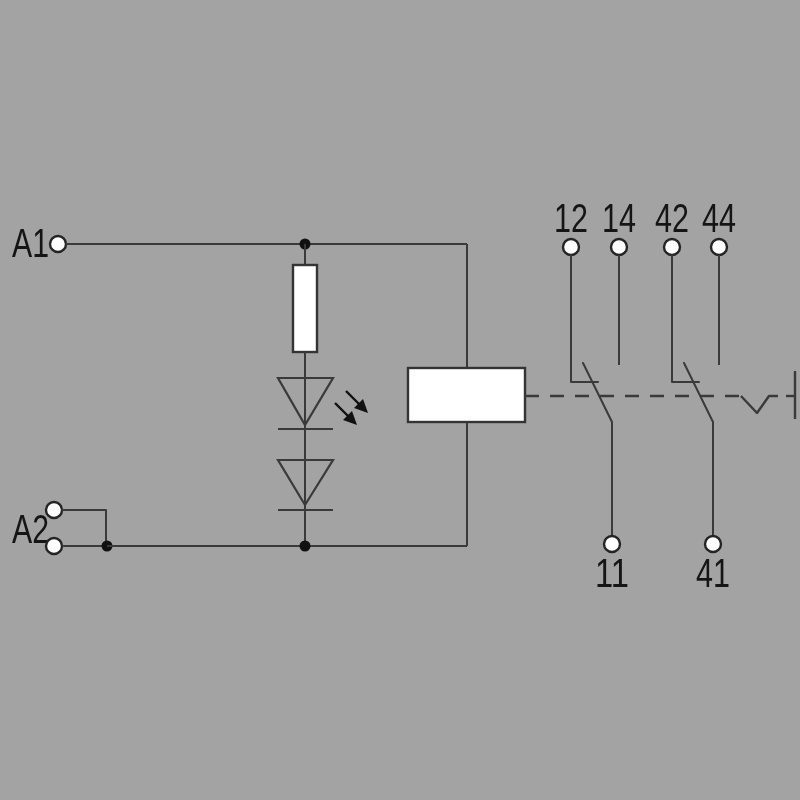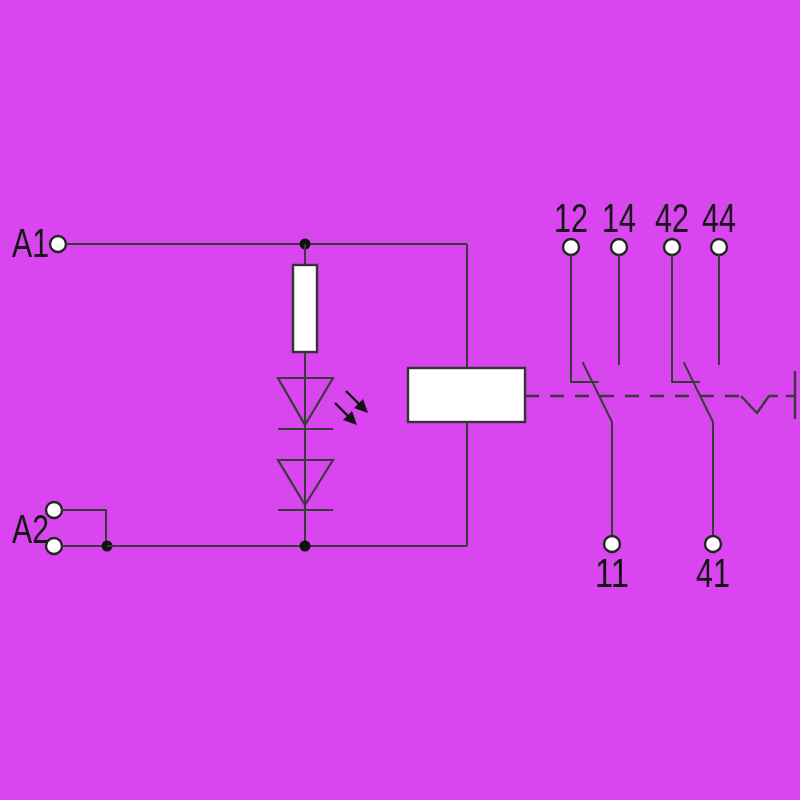--- a/index.html
+++ b/index.html
@@ -1,16 +1,16 @@
 <!DOCTYPE html>
 <html><head>
 <meta charset="utf-8">
 <style>
   html,body{margin:0;padding:0;background:#ffffff;}
-  .canvas{width:800px;height:800px;background:#d946ef;position:relative;overflow:hidden;}
+  .canvas{width:800px;height:800px;background:#a3a3a3;position:relative;overflow:hidden;}
   svg{display:block;}
   .wire{stroke:#3a3a3a;stroke-width:2;fill:none;}
   .wire-j{stroke:#3a3a3a;stroke-width:2;fill:none;stroke-linejoin:round;stroke-linecap:round;}
   .sym{stroke:#3a3a3a;stroke-width:2.2;fill:none;}
   .box{stroke:#343434;stroke-width:2.4;fill:#ffffff;}
   .term{stroke:#242424;stroke-width:2.4;fill:#ffffff;}
   .dot{fill:#111111;stroke:none;}
   .dash{stroke:#3a3a3a;stroke-width:2.4;fill:none;stroke-dasharray:14 11;}
   .link{stroke:#3a3a3a;stroke-width:2.4;fill:none;stroke-linejoin:round;}
   .ahead{fill:#111111;stroke:none;}

